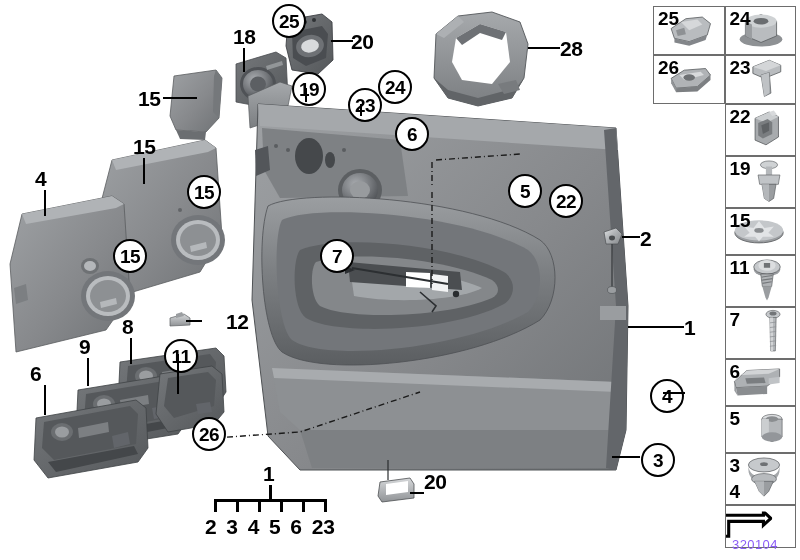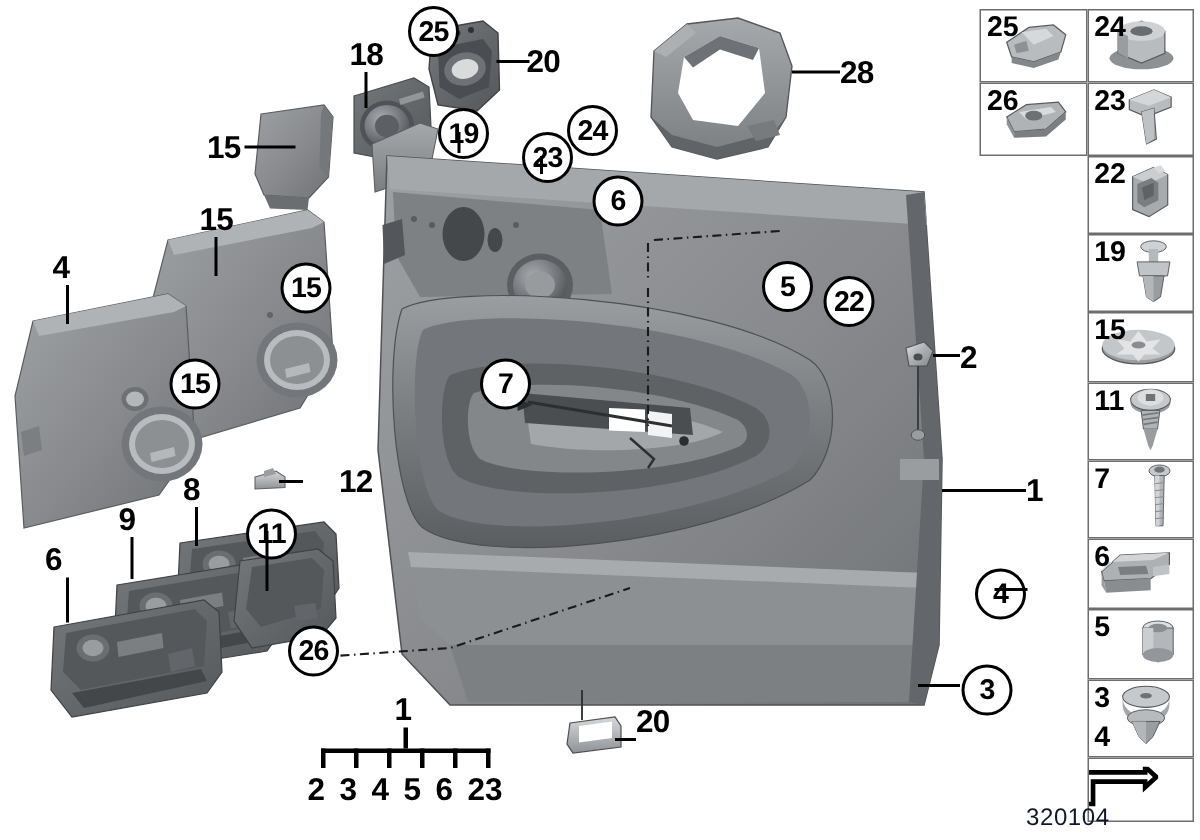--- a/index.html
+++ b/index.html
@@ -84,24 +84,24 @@
     z-index: 4;
   }
   .cell .art {
     position: absolute;
     right: 3px;
     top: 50%;
     transform: translateY(-50%);
   }
   #diagram-id {
     position: absolute;
-    left: 684px;
+    left: 732px;
     top: 537px;
-    font-size: 16px;
-    color: #0f172a;
+    font-size: 13px;
+    color: #8b5cf6;
     letter-spacing: 0.4px;
   }
   
   #legend {
     position: absolute;
     left: 205px;
     top: 462px;
     width: 130px;
     height: 92px;
   }

